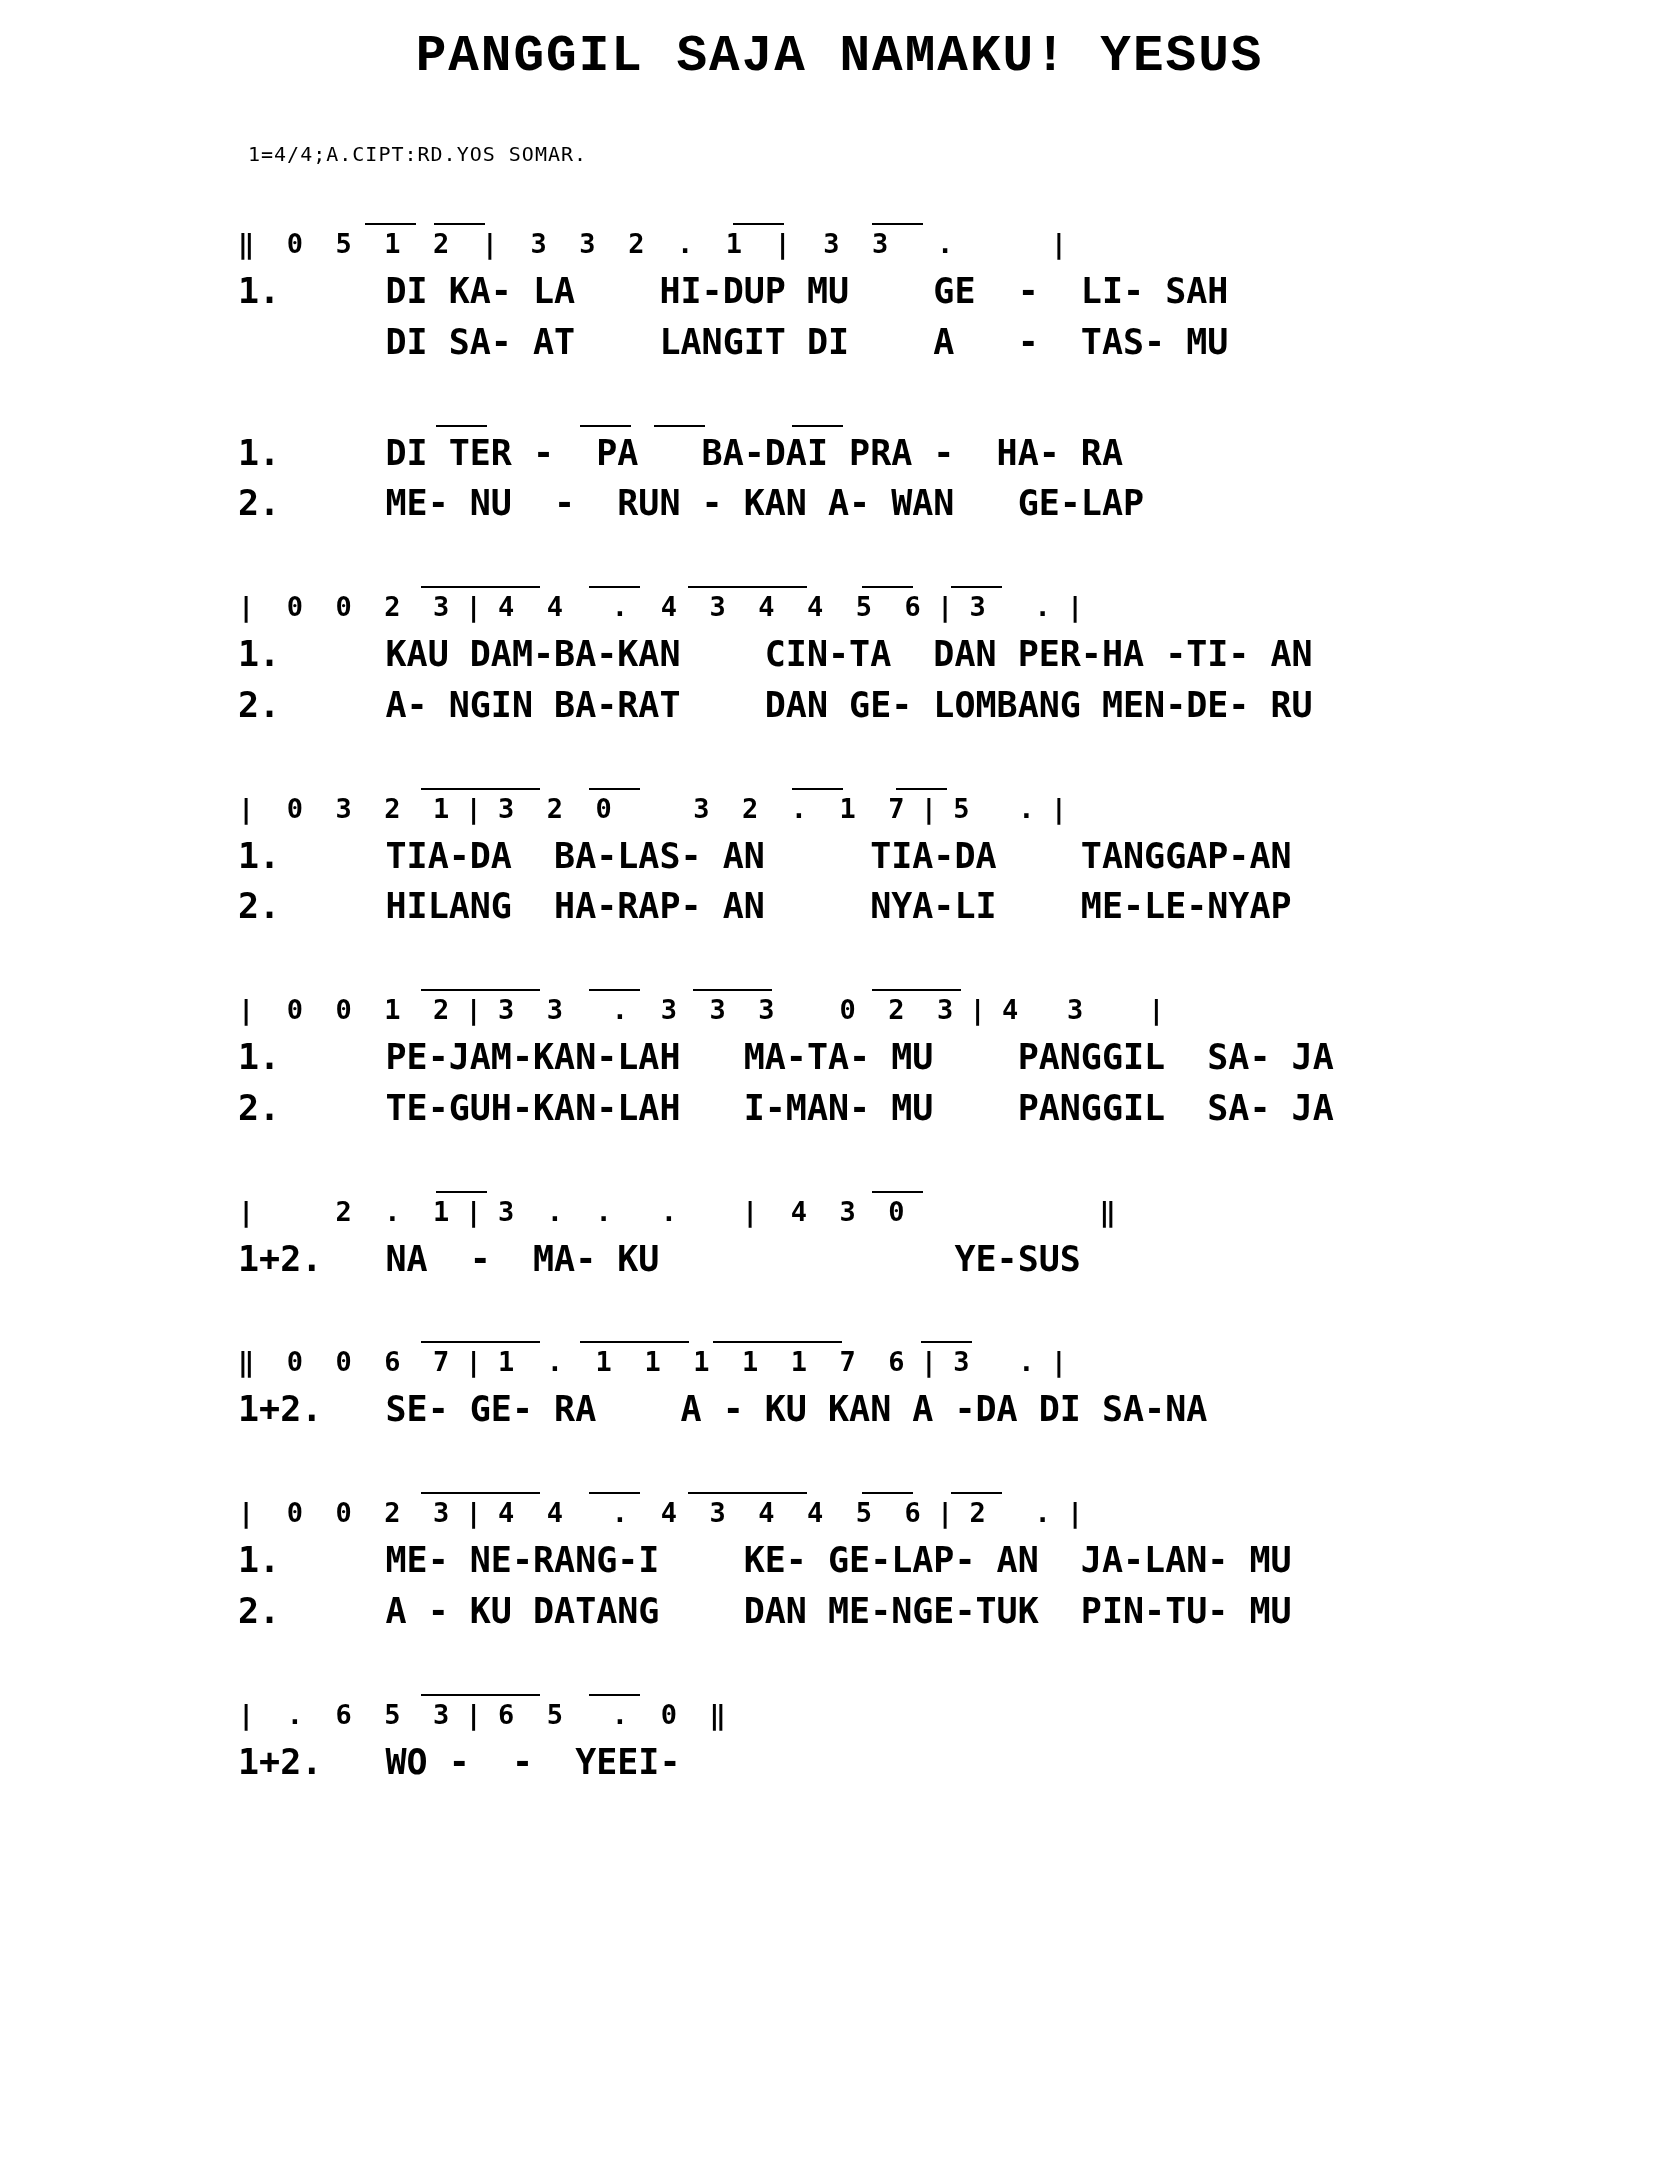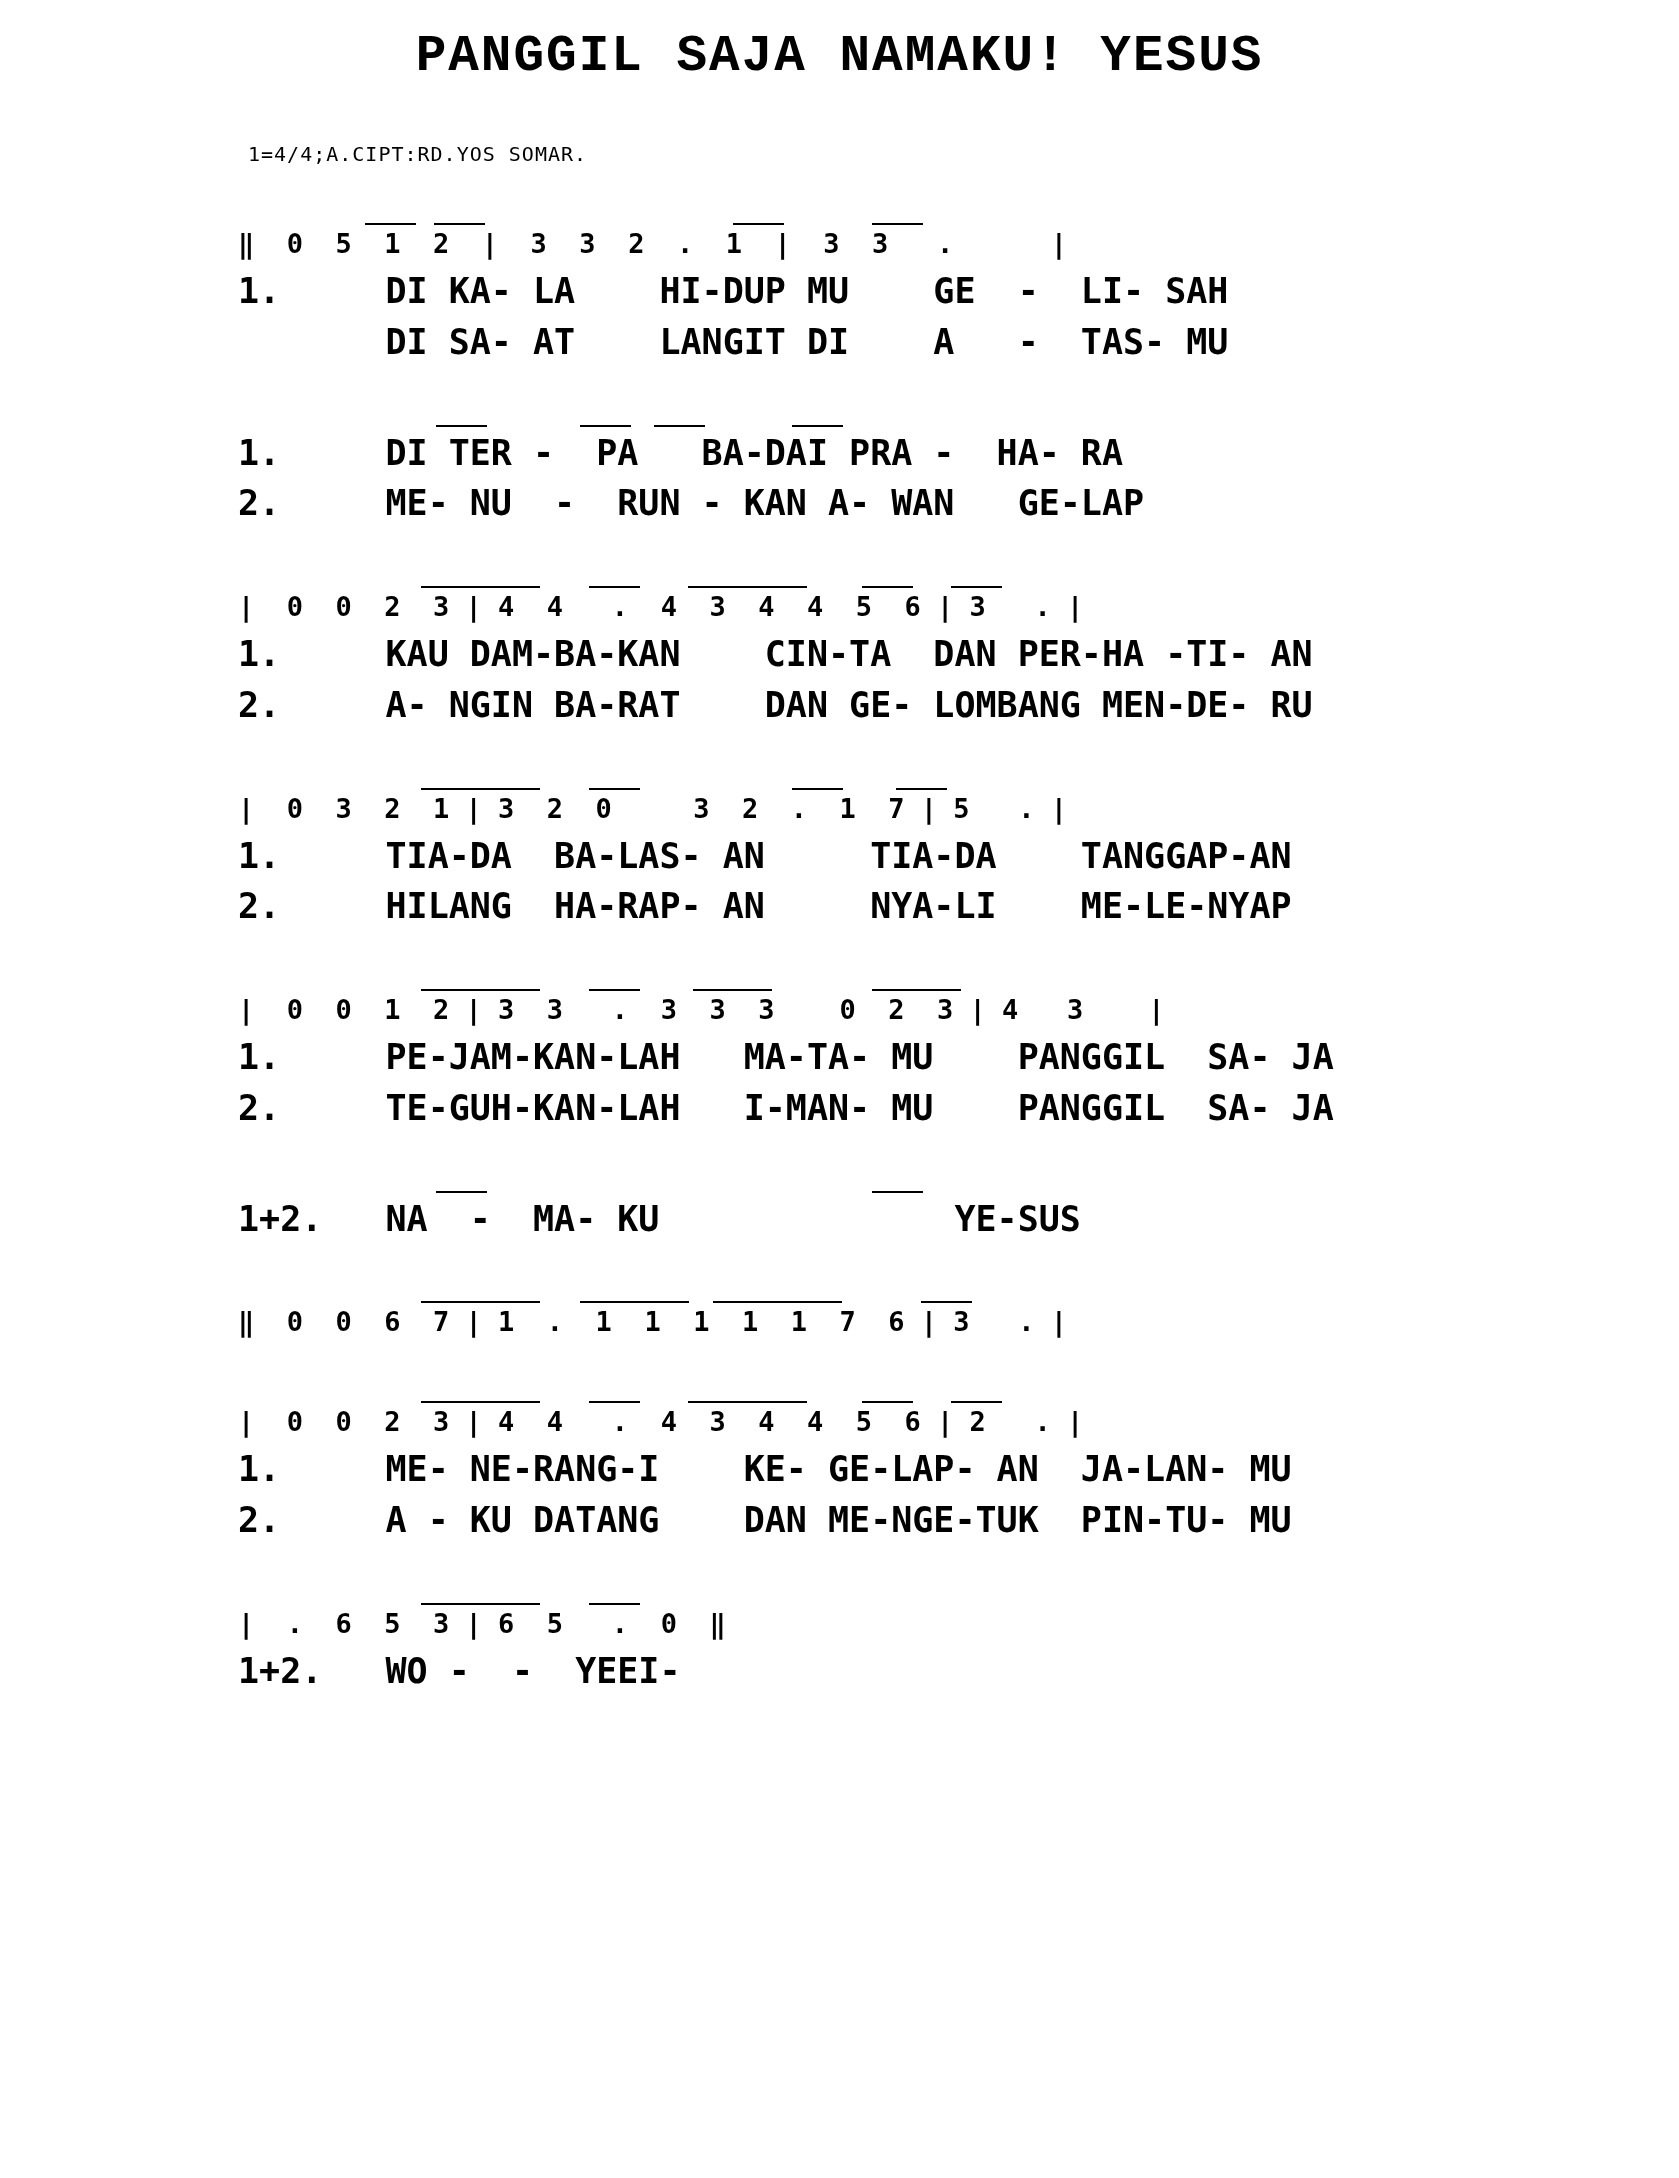--- a/index.html
+++ b/index.html
@@ -111,25 +111,27 @@
         <div class="lyric-line">2.     HILANG  HA-RAP- AN     NYA-LI    ME-LE-NYAP</div>
       </div>
       <div class="system">
         <div class="beam-row"><span class="beam" style="left: 183px; width: 119px;"></span><span class="beam" style="left: 351px; width: 51px;"></span><span class="beam" style="left: 455px; width: 79px;"></span><span class="beam" style="left: 634px; width: 89px;"></span></div>
         <div class="notes-line">|  0  0  1  2 | 3  3   .  3  3  3    0  2  3 | 4   3    |</div>
         <div class="lyric-line">1.     PE-JAM-KAN-LAH   MA-TA- MU    PANGGIL  SA- JA</div>
         <div class="lyric-line">2.     TE-GUH-KAN-LAH   I-MAN- MU    PANGGIL  SA- JA</div>
       </div>
       <div class="system">
         <div class="beam-row"><span class="beam" style="left: 198px; width: 51px;"></span><span class="beam" style="left: 634px; width: 51px;"></span></div>
+        <div class="notes-line">|     2  .  1 | 3  .  .   .    |  4  3  0            ‖</div>
         <div class="lyric-line">1+2.   NA  -  MA- KU              <b>YE-SUS</b></div>
       </div>
       <div class="system">
         <div class="beam-row"><span class="beam" style="left: 183px; width: 119px;"></span><span class="beam" style="left: 342px; width: 109px;"></span><span class="beam" style="left: 475px; width: 129px;"></span><span class="beam" style="left: 683px; width: 51px;"></span></div>
         <div class="notes-line">‖  0  0  6  7 | 1  .  1  1  1  1  1  7  6 | 3   . |</div>
+        <div class="lyric-line">1+2.   SE- GE- RA    A - KU KAN A -DA DI SA-NA</div>
       </div>
       <div class="system">
         <div class="beam-row"><span class="beam" style="left: 183px; width: 119px;"></span><span class="beam" style="left: 351px; width: 51px;"></span><span class="beam" style="left: 450px; width: 119px;"></span><span class="beam" style="left: 624px; width: 51px;"></span><span class="beam" style="left: 713px; width: 51px;"></span></div>
         <div class="notes-line">|  0  0  2  3 | 4  4   .  4  3  4  4  5  6 | 2   . |</div>
         <div class="lyric-line">1.     ME- NE-RANG-I    KE- GE-LAP- AN  JA-LAN- MU</div>
         <div class="lyric-line">2.     A - KU DATANG    DAN ME-NGE-TUK  PIN-TU- MU</div>
       </div>
       <div class="system">
         <div class="beam-row"><span class="beam" style="left: 183px; width: 119px;"></span><span class="beam" style="left: 351px; width: 51px;"></span></div>
         <div class="notes-line">|  .  6  5  3 | 6  5   .  0  ‖</div>

